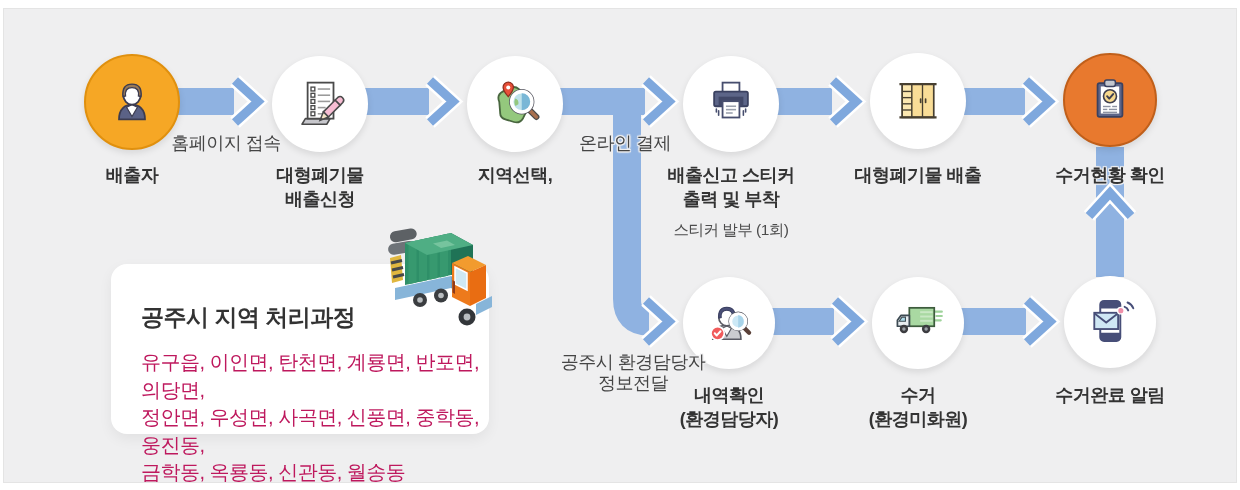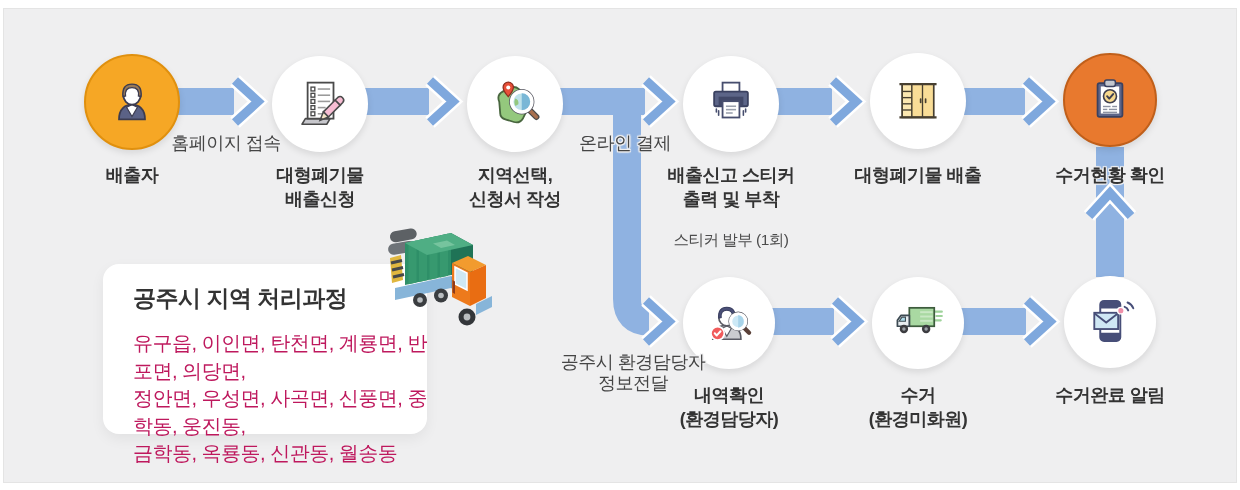--- a/index.html
+++ b/index.html
@@ -11,28 +11,28 @@
   svg.arrows { position:absolute; left:0; top:0; }
 
   .circle { position:absolute; border-radius:50%; background:#ffffff;
     box-shadow:0 3px 7px rgba(0,0,0,0.10); display:flex; align-items:center; justify-content:center; }
   .circle.orange-light { background:#f6a725; border:2px solid #e0900e; }
   .circle.orange-dark  { background:#e8792e; border:2.5px solid #c05f1a; }
 
   .nlabel { position:absolute; width:240px; text-align:center; color:#333333;
     font-size:18px; line-height:24px; font-weight:bold; letter-spacing:-0.5px;
     text-shadow:0 0 3px #efeff0, 1px 1px 0 #efeff0, -1px -1px 0 #efeff0, 1px -1px 0 #efeff0, -1px 1px 0 #efeff0; }
-  .nlabel .cap { font-size:15.5px; font-weight:normal; color:#4c4c4c; margin-top:18px; line-height:21px; }
+  .nlabel .cap { font-size:15.5px; font-weight:normal; color:#4c4c4c; margin-top:8px; line-height:21px; }
 
   .alabel { position:absolute; width:200px; text-align:center; color:#454545;
     font-size:18px; line-height:21px; letter-spacing:-0.5px;
     text-shadow:0 0 3px #efeff0, 0 0 3px #efeff0, 1px 1px 0 #efeff0, -1px -1px 0 #efeff0, 1px -1px 0 #efeff0, -1px 1px 0 #efeff0, 0 0 2px #fff; }
 
-  .info-box { position:absolute; left:103px; top:264px; width:324px; height:170px;
-    background:#ffffff; border-radius:16px; box-shadow:0 5px 14px rgba(0,0,0,0.06); padding:19px 0 0 30px; }
+  .info-box { position:absolute; left:111px; top:264px; width:378px; height:170px;
+    background:#ffffff; border-radius:16px; box-shadow:0 5px 14px rgba(0,0,0,0.06); padding:38px 0 0 30px; }
   .info-title { font-size:23px; font-weight:bold; color:#333333; letter-spacing:-0.5px; }
   .info-lines { margin-top:16px; font-size:20px; line-height:27.5px; color:#be185d; letter-spacing:-0.5px; }
 
   .truck-illustration { position:absolute; left:378px; top:224px; }
 </style>
 </head>
 <body>
 
 <div class="stage">
   <div class="panel"></div>
@@ -226,21 +226,20 @@
 
   <div class="nlabel" style="left:200px;top:163px;">
     <div>대형폐기물</div>
     <div>배출신청</div>
   </div>
   <div class="nlabel" style="left:12px;top:163px;">
     <div>배출자</div>
   </div>
   <div class="nlabel" style="left:395px;top:163px;">
     <div>지역선택,</div>
-    <div>신청서 작성</div>
   </div>
   <div class="nlabel" style="left:611px;top:163px;">
     <div>배출신고 스티커</div>
     <div>출력 및 부착</div>
     <div class="cap">스티커 발부 (1회)</div>
   </div>
   <div class="nlabel" style="left:798px;top:163px;">
     <div>대형폐기물 배출</div>
   </div>
   <div class="nlabel" style="left:990px;top:163px;">

